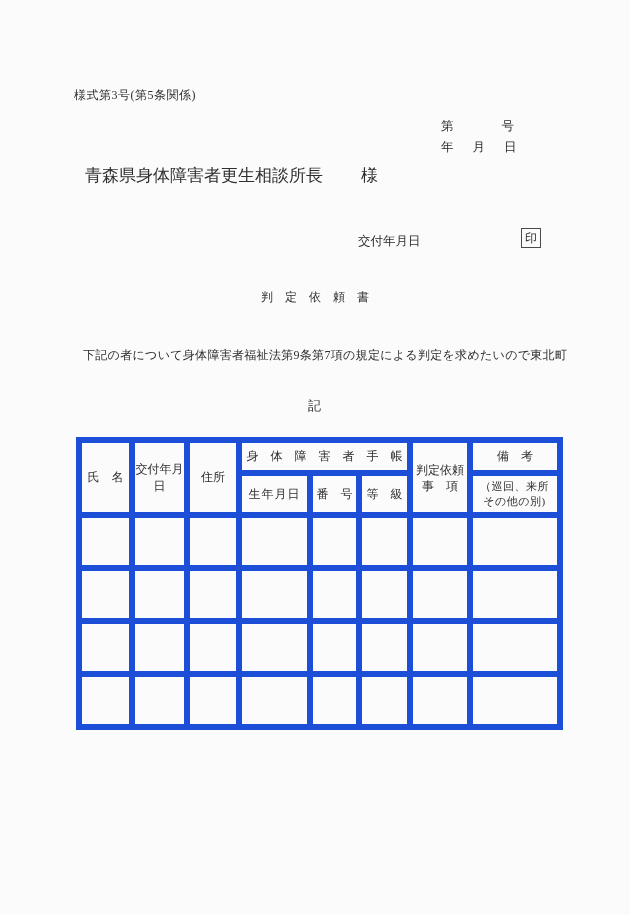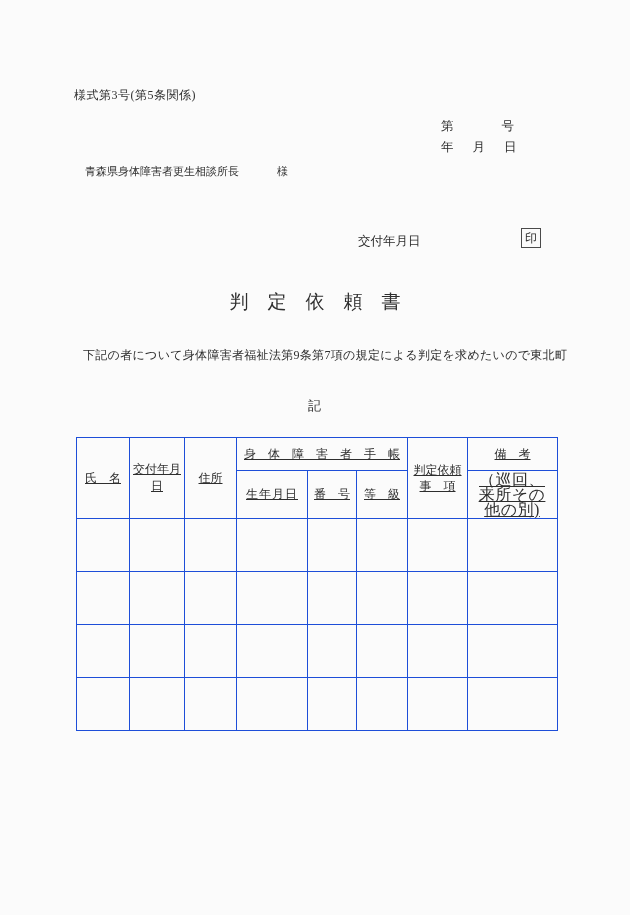--- a/index.html
+++ b/index.html
@@ -15,63 +15,62 @@
   }
   .abs { position: absolute; white-space: nowrap; }
 
   .form-number { left: 74px; top: 87px; font-size: 12px; letter-spacing: 0.5px; }
 
   .doc-no-line { left: 441px; top: 118px; font-size: 12.5px; display: flex; }
   .doc-no-line .gap-wide { display: inline-block; width: 48px; }
   .date-line { left: 441px; top: 139px; font-size: 12.5px; display: flex; }
   .date-line .gap { display: inline-block; width: 19px; }
 
-  .addressee-line { left: 85px; top: 164px; font-size: 11px; display: flex; }
+  .addressee-line { left: 85px; top: 164px; font-size: 17px; display: flex; }
   .addressee-line .gap { display: inline-block; width: 38px; }
 
   .sender-line { left: 358px; top: 233px; font-size: 12.5px; }
   .seal-box {
     left: 521px; top: 228px;
     width: 20px; height: 20px;
     border: 1px solid #4a4a4a;
     font-size: 12px;
     display: flex; align-items: center; justify-content: center;
   }
 
-  .doc-title { left: 0; top: 289px; width: 100%; text-align: center; font-size: 19px; }
+  .doc-title { left: 0; top: 289px; width: 100%; text-align: center; font-size: 12px; }
 
   .body-text { left: 54px; top: 345px; font-size: 12px; letter-spacing: 0.3px; line-height: 20px; text-align: center; }
   .body-text .indent { padding-left: 29px; }
 
   .list-marker { left: 0; top: 397px; width: 100%; text-align: center; font-size: 13px; letter-spacing: 1px; }
 
   .request-table {
     position: absolute;
     left: 76px; top: 437px;
     width: 481px;
     border-collapse: collapse;
     table-layout: fixed;
     font-size: 12px;
     color: #2e2e2e;
   }
   .request-table td {
-    border: 1px solid #1d4ed8;
+    border: 6px solid #1d4ed8;
     text-align: center;
     vertical-align: middle;
     padding: 0;
     overflow: hidden;
-    text-decoration: underline;
   }
   .hrow1 { height: 33px; }
   .hrow2 { height: 42px; }
   .drow  { height: 53px; }
   .remarks-note {
     text-align: left;
     vertical-align: middle;
-    font-size: 16px;
+    font-size: 11px;
     padding: 1px 4px 1px 3px !important;
     white-space: normal;
     line-height: 15px;
     letter-spacing: 0.5px;
     margin-top: 27px;
   }
   .request-cell div { line-height: 16px; }
   .issue-date-cell { letter-spacing: 1px; }
 </style>
 </head>

